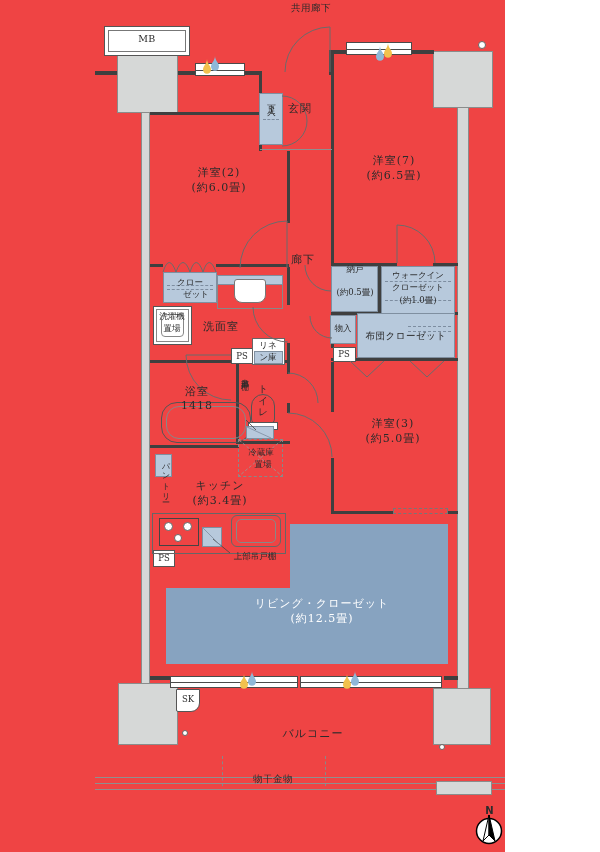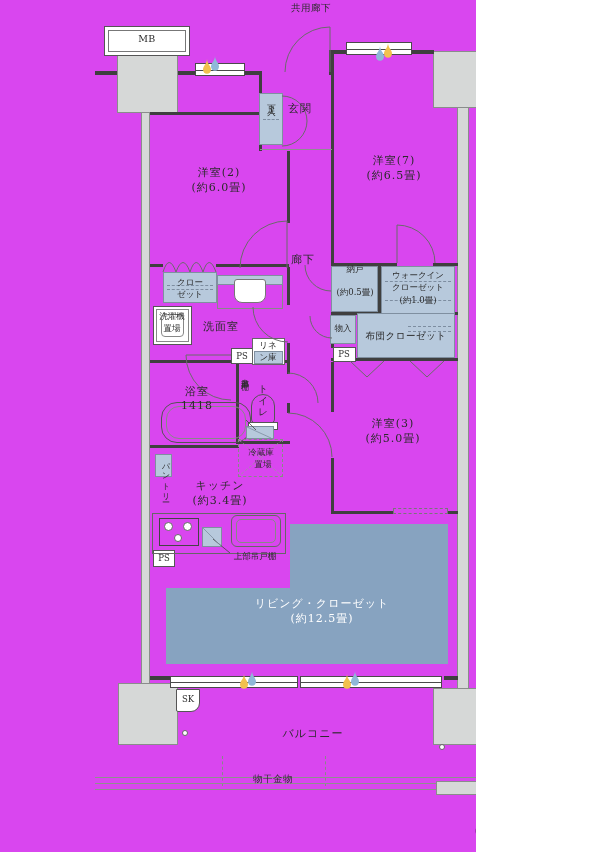--- a/index.html
+++ b/index.html
@@ -1,17 +1,17 @@
 <!DOCTYPE html>
 <html><head>
 <meta charset="utf-8">
 <style>
   html,body{margin:0;padding:0;background:#fff;}
-  #plan{position:relative;width:476px;height:852px;background:#d946ef;overflow:hidden;
-        font-family:"DejaVu Serif","Liberation Serif",serif;color:#2b2b2b;}
+  #plan{position:relative;width:476px;height:852px;background:#ef4444;overflow:hidden;
+        font-family:"DejaVu Serif","Liberation Serif",serif;color:#2b2b2b;padding-left:29px;}
   .abs{position:absolute;}
   .w{position:absolute;background:#3f3f3f;}
   .wl{position:absolute;background:#8f8f8f;}
   .pillar{position:absolute;background:#d6d8d7;border:1px solid #8a8c8b;box-sizing:border-box;}
   .blue{position:absolute;background:#b7c9dc;border:1px solid #7f8fa0;box-sizing:border-box;}
   .blue .dash{position:absolute;left:3px;right:3px;height:0;border-top:1px dashed #7d8da0;}
   .box{position:absolute;background:#fff;border:1px solid #555;box-sizing:border-box;}
   .ldblue{position:absolute;background:#87a3c0;}
   .lbl{position:absolute;font-size:11px;letter-spacing:1px;white-space:nowrap;transform:translateX(-50%);text-align:center;line-height:1.25;}
   .sm{font-size:8.5px;letter-spacing:0;}
@@ -199,21 +199,21 @@
   <span class="lbl" style="left:300px;top:102px;">玄関</span>
   <span class="lbl-v" style="left:266px;top:98px;">下足入</span>
 
   <span class="lbl" style="left:219px;top:166px;">洋室(2)</span>
   <span class="lbl" style="left:219px;top:181px;">(約6.0畳)</span>
   <span class="lbl" style="left:394px;top:154px;">洋室(7)</span>
   <span class="lbl" style="left:394px;top:169px;">(約6.5畳)</span>
   <span class="lbl" style="left:303px;top:253px;">廊下</span>
 
   <span class="lbl sm" style="left:190px;top:277px;">クロー</span>
-  <span class="lbl sm" style="left:190px;top:289px;text-align:right;">ゼット</span>
+  <span class="lbl sm" style="left:196px;top:289px;text-align:right;">ゼット</span>
   <span class="lbl sm" style="left:355px;top:264px;">納戸</span>
   <span class="lbl sm" style="left:355px;top:287px;">(約0.5畳)</span>
   <span class="lbl sm" style="left:418px;top:270px;">ウォークイン</span>
   <span class="lbl sm" style="left:418px;top:282px;">クローゼット</span>
   <span class="lbl sm" style="left:418px;top:295px;">(約1.0畳)</span>
   <span class="lbl sm" style="left:343px;top:323px;">物入</span>
   <span class="lbl s9" style="left:406px;top:330px;">布団クローゼット</span>
   <span class="lbl sm" style="left:344px;top:349px;">PS</span>
 
   <span class="lbl sm" style="left:172px;top:311px;">洗濯機</span>

